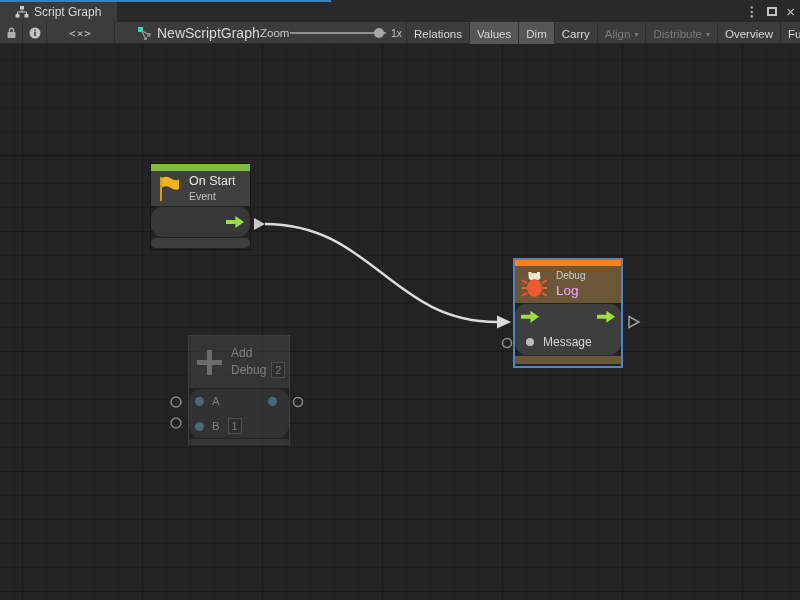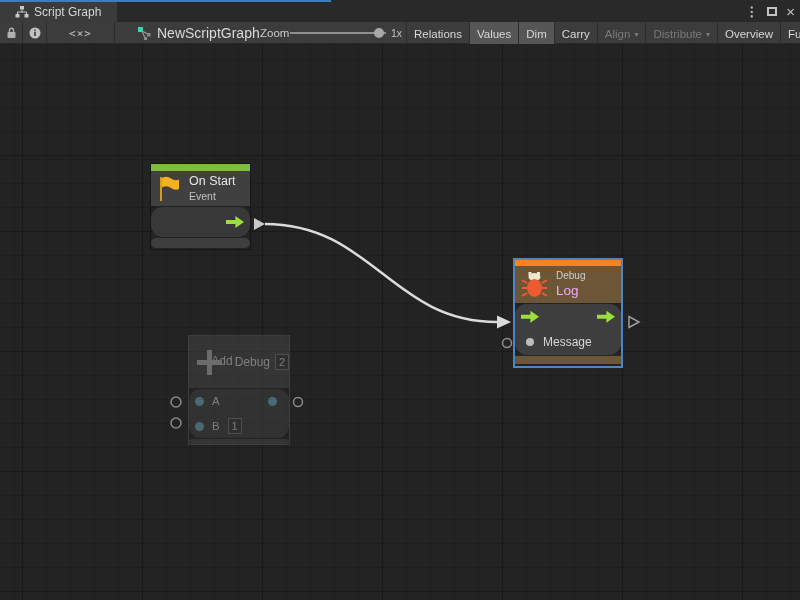--- a/index.html
+++ b/index.html
@@ -77,21 +77,21 @@
 
   
   .garrow { width:18px; height:12px; background:#9BDF3C;
     clip-path: polygon(0 34%, 52% 34%, 52% 0, 100% 50%, 52% 100%, 52% 66%, 0 66%); }
 
   
   .node-add { left:188px; top:291px; width:102px; height:110px; opacity:0.5; border:1px solid #575757; }
   .node-add .head { height:52px; background:#474747; display:flex; align-items:center; gap:9px; padding-left:8px; }
   .node-add .body { height:50px; background:#414141; display:flex; flex-direction:column; justify-content:center; gap:4px; position:relative; }
   .node-add .foot { height:6px; background:#474747; }
-  .na-col { display:flex; flex-direction:row; gap:2px; }
+  .na-col { display:flex; flex-direction:column; gap:2px; }
   .na-title { font-size:12px; color:#DADADA; }
   .na-row { display:flex; align-items:center; gap:5px; }
   .mini-input { min-width:14px; height:16px; border:1px solid #7A7A7A; background:#3A3A3A; color:#D0D0D0;
                 font-size:11px; display:flex; align-items:center; justify-content:center; padding:0 2px; }
   .val-row { display:flex; align-items:center; gap:8px; padding-left:6px; height:21px; }
   .val-dot { width:9px; height:9px; border-radius:50%; background:#6FAEC4; }
   .val-label { font-size:11.5px; color:#D6D6D6; }
   .val-dot-out { position:absolute; right:12px; top:8px; }
   .plus-icon { position:relative; width:25px; height:25px; }
   .plus-icon::before, .plus-icon::after { content:""; position:absolute; background:#B5B5B5; }

